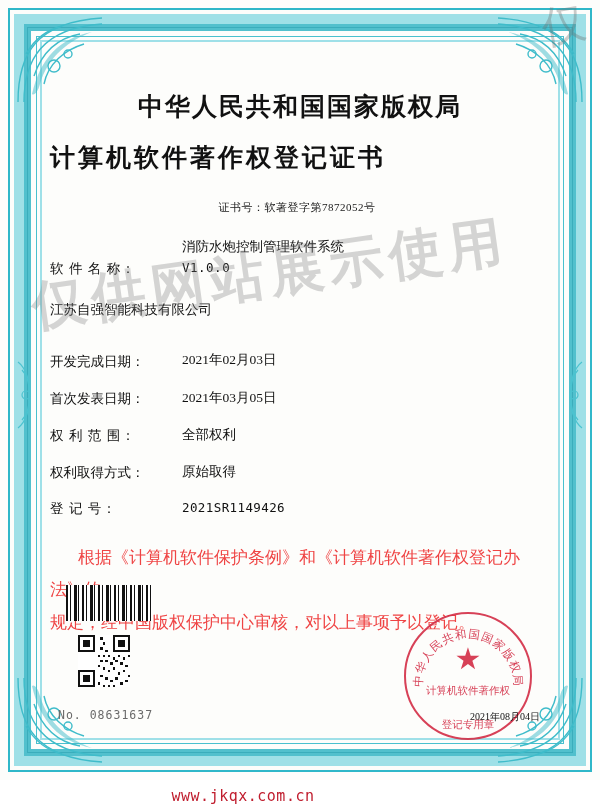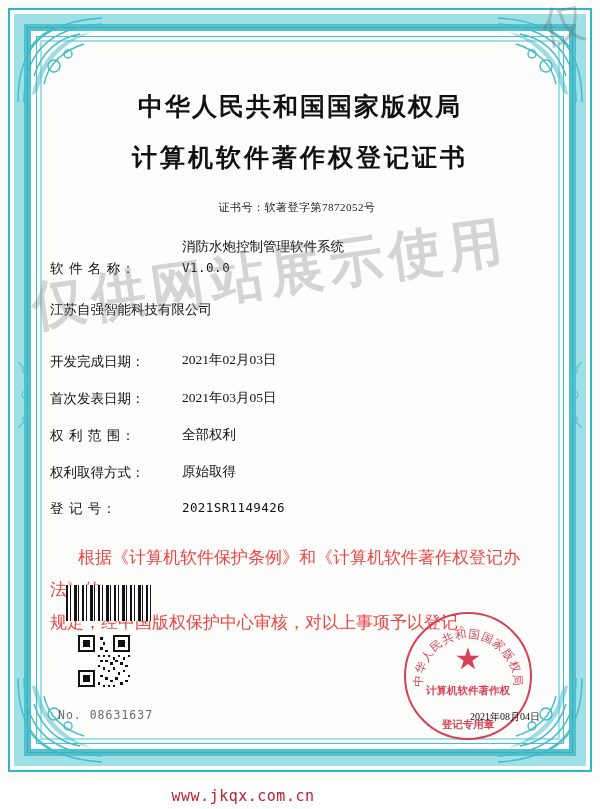--- a/index.html
+++ b/index.html
@@ -95,21 +95,21 @@
   .title-main {
     text-align: center;
     font-size: 25px;
     letter-spacing: 2px;
     color: #111;
     font-weight: 700;
     margin-top: 38px;
     font-family: "DejaVu Serif", serif;
   }
   .title-sub {
-    text-align: center;
+    text-align: left;
     font-size: 25px;
     letter-spacing: 3px;
     color: #111;
     font-weight: 700;
     margin-top: 18px;
     font-family: "DejaVu Serif", serif;
   }
 
   .cert-no {
     margin-top: 26px;
@@ -216,21 +216,20 @@
     font-family: "DejaVu Serif", serif;
     letter-spacing: 1px;
   }
   .seal .line-a, .seal .line-b {
     position: absolute;
     width: 100%;
     text-align: center;
     font-size: 10.5px;
     color: #d4324a;
     font-family: "DejaVu Serif", serif;
-    font-weight: bold;
   }
   .seal .line-a { top: 70px; }
   .seal .line-b { top: 104px; }
 
   
   .footer-no {
     position: absolute;
     left: 58px;
     bottom: 58px;
     font-size: 11.5px;

